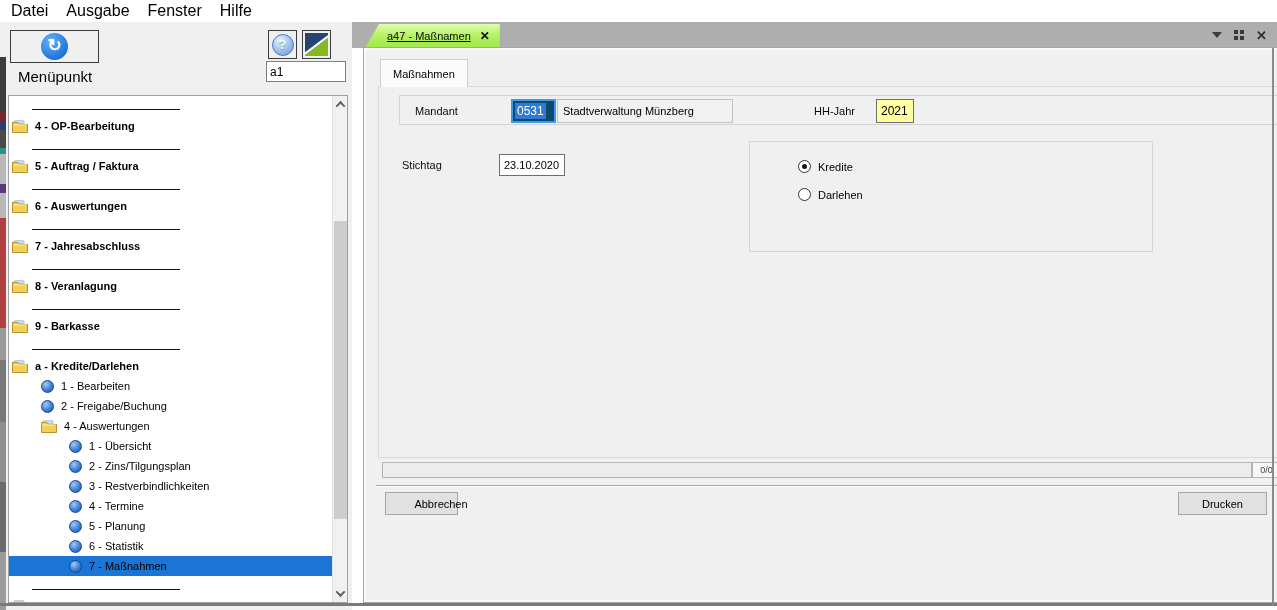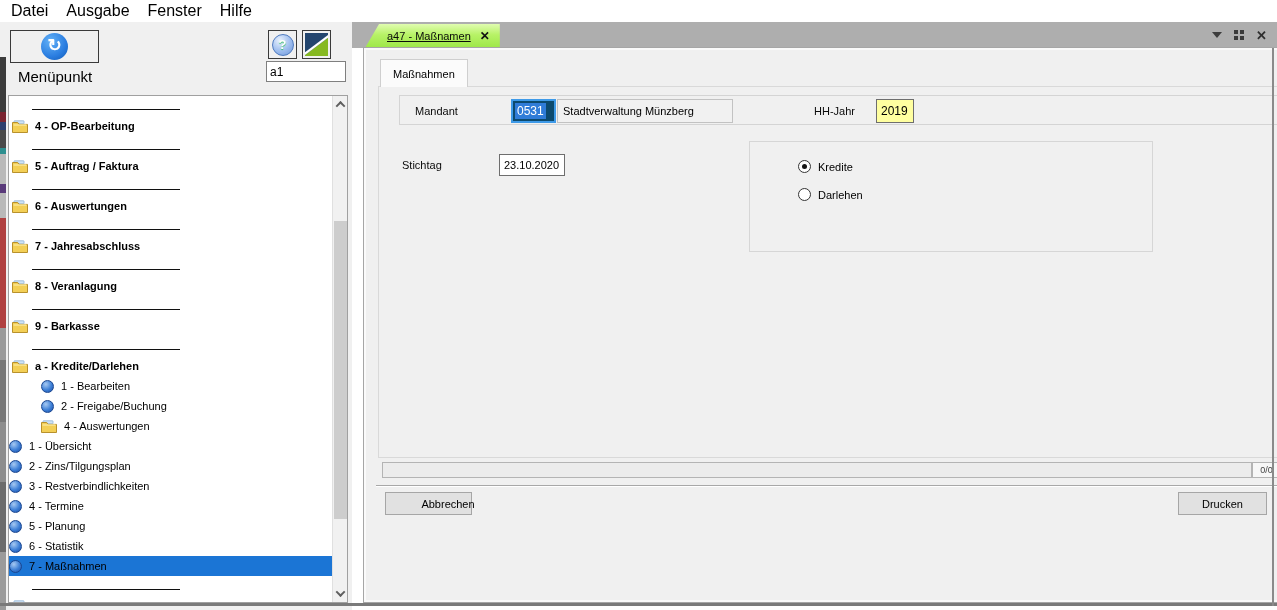--- a/index.html
+++ b/index.html
@@ -44,21 +44,21 @@
   
   .tree-box { position:absolute; left:8px; top:73px; width:340px; height:508px;
               background:#fff; border:1px solid #a0a0a0; overflow:hidden; }
   .tree-rows { position:absolute; left:0; top:0; right:15px; }
   .tree-sep { height:20px; position:relative; }
   .tree-sep::after { content:""; position:absolute; left:23px; top:13px; width:148px; border-top:1px solid #101010; }
   .tree-row { height:20px; display:flex; align-items:center; cursor:default; }
   .tree-row .icon { flex:0 0 auto; margin-right:7px; display:inline-flex; }
   .tree-row.lvl0 { padding-left:3px; font-weight:bold; }
   .tree-row.lvl1 { padding-left:32px; }
-  .tree-row.lvl2 { }
+  .tree-row.lvl2 { padding-left:60px; }
   .tree-row.selected { background:#1b75d5; }
   .sphere-icon { width:13px; height:13px; border-radius:50%;
                  background:radial-gradient(circle at 35% 30%, #a6c9f2, #3d7fd6 55%, #1d4fa6);
                  border:1px solid #1a4690; }
 
   
   .tree-scroll { position:absolute; right:0; top:0; width:15px; height:100%; background:#f1f1f1;
                  border-left:1px solid #e0e0e0; }
   .scroll-btn { position:absolute; left:0; width:15px; height:17px; display:flex; align-items:center; justify-content:center; }
   .scroll-btn.up { top:0; } .scroll-btn.down { bottom:0; }
@@ -125,21 +125,21 @@
 
   .progress-track { position:absolute; left:16px; top:412px; width:870px; height:16px;
                     background:#ececec; border:1px solid #b4b4b4; }
   .progress-counter { position:absolute; left:886px; top:412px; width:29px; height:16px;
                       background:#f7f7f7; border:1px solid #b4b4b4; font-size:9px; color:#444;
                       display:flex; align-items:center; justify-content:center; }
   .btn-separator { position:absolute; left:10px; top:435px; width:905px; height:2px;
                    border-top:1px solid #a8a8a8; border-bottom:1px solid #ffffff; }
   .push-btn { position:absolute; top:442px; height:23px; background:#e1e1e1; border:1px solid #a6a6a6;
               font-size:11px; display:flex; align-items:center; justify-content:center; cursor:default; }
-  .btn-cancel { left:19px; width:87px;padding-left:39px; }
+  .btn-cancel { left:19px; width:73px;padding-left:39px; }
   .btn-print { left:812px; width:89px; }
 
   
   .win-edge-bottom { position:absolute; left:0; top:603px; width:1277px; height:3px; background:#7a7a7a; }
   .win-edge-right { position:absolute; left:1272px; top:48px; width:2px; height:558px; background:#8a8a8a; }
 </style>
 </head>
 <body>
 
 <div id="app">
@@ -362,21 +362,21 @@
       <div class="mandant-strip">
         <span class="fld-label lbl-mandant">Mandant</span>
         <div class="mandant-code">
           <span class="sel">0531</span>
         </div>
         <div class="mandant-name">
           <span>Stadtverwaltung Münzberg</span>
         </div>
         <span class="fld-label lbl-hhjahr">HH-Jahr</span>
         <div class="hhjahr-field">
-          <span>2019</span>
+          <span>2021</span>
         </div>
       </div>
 
       <span class="fld-label lbl-stichtag">Stichtag</span>
       <div class="stichtag-field">
         <span>23.10.2020</span>
       </div>
 
       <div class="radio-panel">
           <div class="radio-row" style="top: 18px;">

